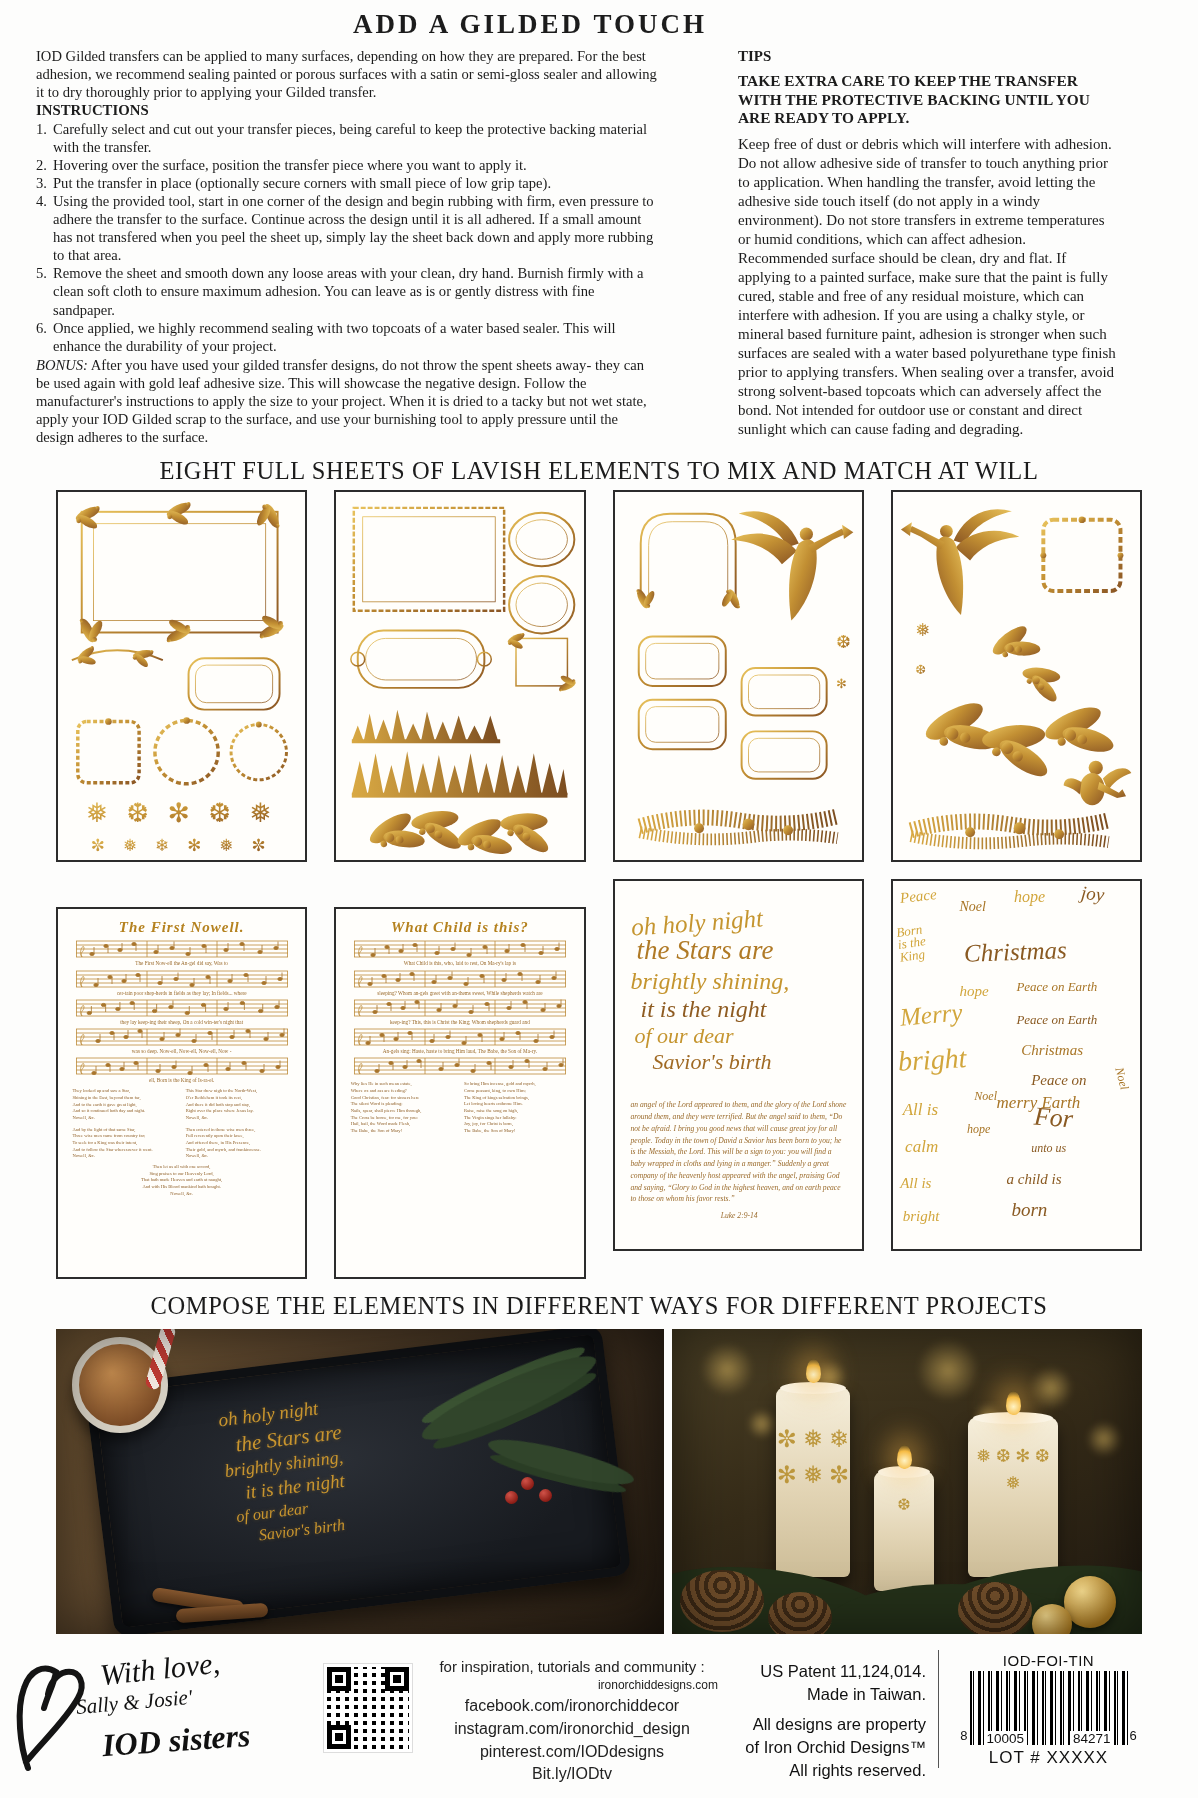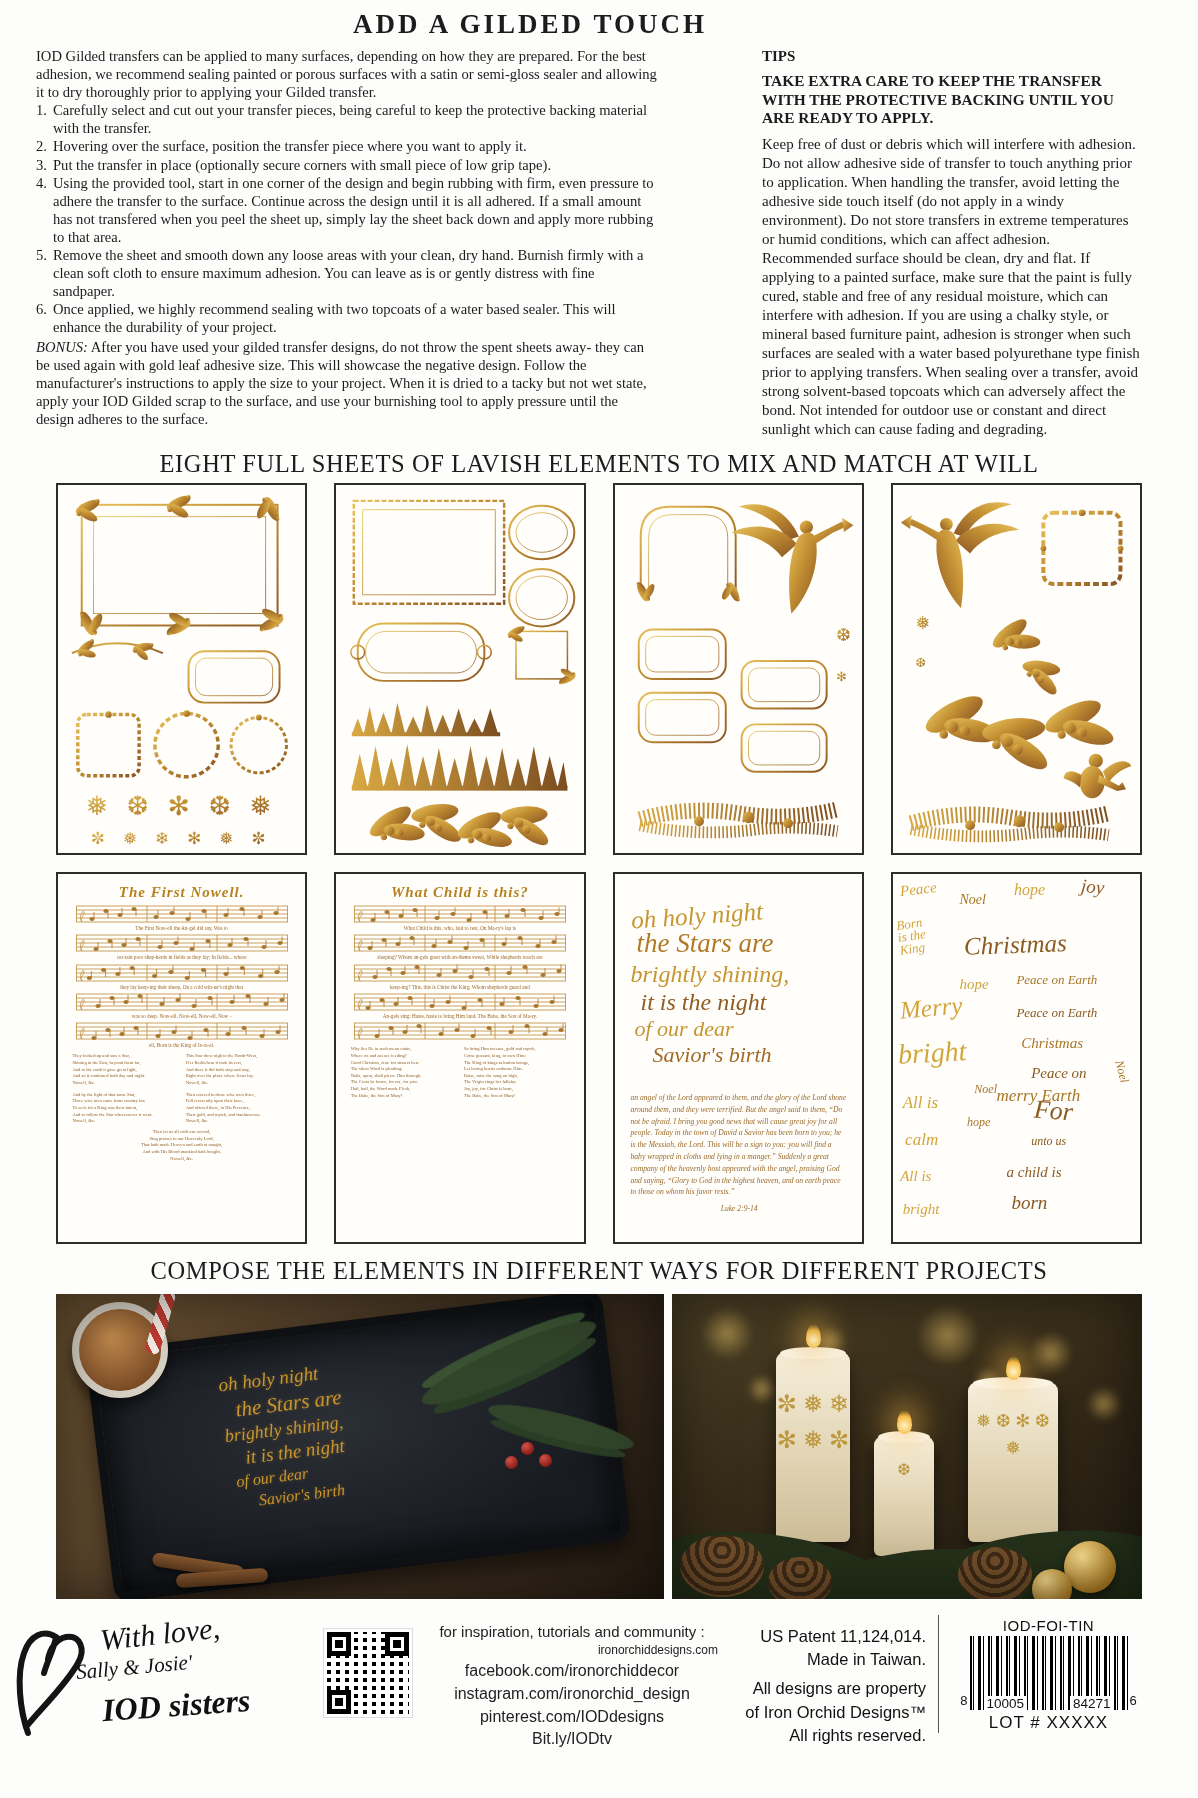--- a/index.html
+++ b/index.html
@@ -2,21 +2,21 @@
 <html><head>
 <meta charset="utf-8">
 <style>
   * { margin:0; padding:0; box-sizing:border-box; }
   body { width:1198px; height:1798px; background:#fdfdfc; color:#1c1c1c;
          font-family:"Liberation Serif", serif; position:relative; overflow:hidden; }
 
   
   .title { font-size:27px; font-weight:700; letter-spacing:3px; text-align:center;
            margin:9px 138px 7px 0; }
-  .cols { display:flex; padding:0 28px 0 36px; gap:104px; }
+  .cols { display:flex; padding:0 28px 0 36px; gap:80px; }
   .col-left { width:622px; flex:0 0 auto; font-size:14.6px; line-height:1.24; }
   .col-right { width:378px; flex:0 0 auto; font-size:15px; line-height:1.27; }
   .h-instr { font-weight:700; font-size:14.8px; }
   .li { display:flex; }
   .li .num { width:17px; flex:0 0 auto; }
   .li .t { flex:1; }
   .bonus { margin-top:1px; }
   .bonus .blabel { font-style:italic; }
   .h-tips { font-weight:700; margin-bottom:6px; }
   .tips-warning { font-weight:700; font-size:15.4px; line-height:1.2; margin-bottom:7px; }
@@ -27,21 +27,21 @@
   .sect-head.compose { margin:13px 0 9px; }
 
   
   .grid { padding:0 56px; display:grid; grid-template-columns:repeat(4,1fr); gap:27px; }
   .grid.r1 { margin-bottom:17px; }
   .panel { height:372px; border:2px solid #2c2c2c; background:#fffefb; overflow:hidden; position:relative; }
   .panel svg.art { width:100%; height:100%; display:block; }
   .gstroke { stroke:url(#gld); fill:none; }
 
   
-  .music { padding:10px 14px 6px; }
+  .music { padding:10px 14px 6px;margin-top:28px; }
   .m-title { text-align:center; font-size:15px; font-weight:700; font-style:italic;
              color:#b5821f; letter-spacing:1px; margin-bottom:4px; }
   .sys { display:block; margin:3px auto 0; }
   .m-lyr { font-size:5.2px; color:#9a6a2b; text-align:center; line-height:1.2; margin-top:1px;
            white-space:nowrap; overflow:hidden; }
   .verses { display:flex; gap:8px; justify-content:center; margin-top:5px; }
   .vcol { font-size:4.6px; line-height:1.45; color:#8f5f26; white-space:pre-line; width:48%; }
   .vfinal { font-size:4.6px; line-height:1.45; color:#8f5f26; white-space:pre-line;
             text-align:center; margin-top:4px; }
 
@@ -281,20 +281,21 @@
         <line x1="202" y1="8" x2="202" y2="1.5"></line>
     </g>
   </defs>
 </svg>
 
 <div class="title">ADD A GILDED TOUCH</div>
 
 <div class="cols">
   <div class="col-left">
     <div>IOD Gilded transfers can be applied to many surfaces, depending on how they are prepared. For the best adhesion, we recommend sealing painted or porous surfaces with a satin or semi-gloss sealer and allowing it to dry thoroughly prior to applying your Gilded transfer.</div>
+    <div class="h-instr">INSTRUCTIONS</div>
     <div class="li">
       <span class="num">1.</span>
       <span class="t">Carefully select and cut out your transfer pieces, being careful to keep the protective backing material with the transfer.</span>
     </div>
     <div class="li">
       <span class="num">2.</span>
       <span class="t">Hovering over the surface, position the transfer piece where you want to apply it.</span>
     </div>
     <div class="li">
       <span class="num">3.</span>

